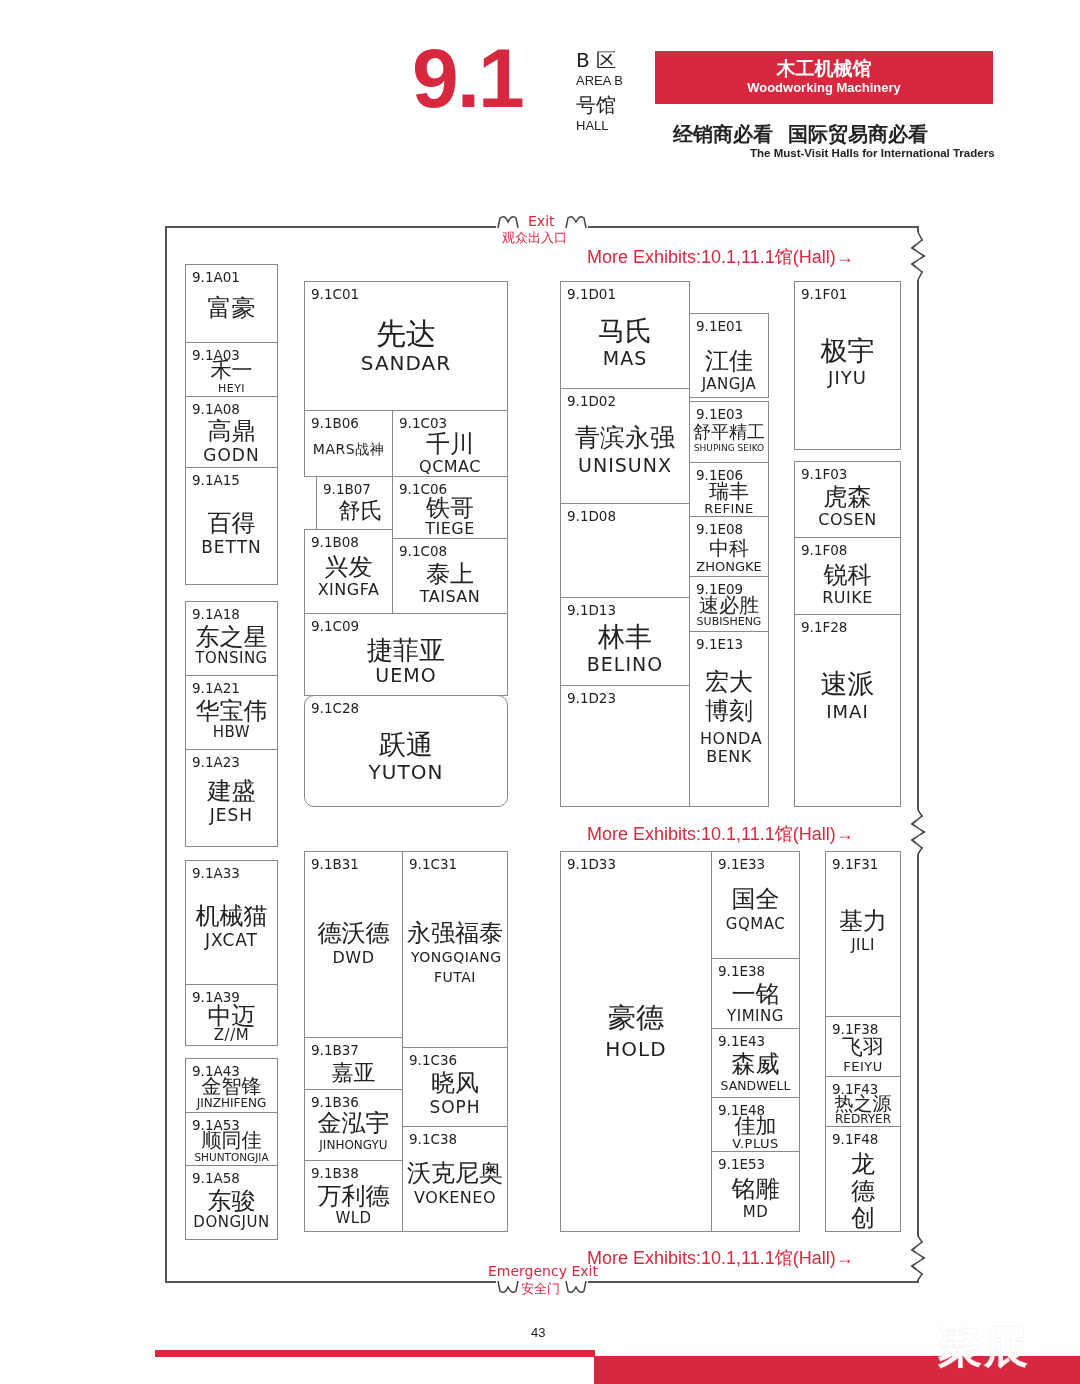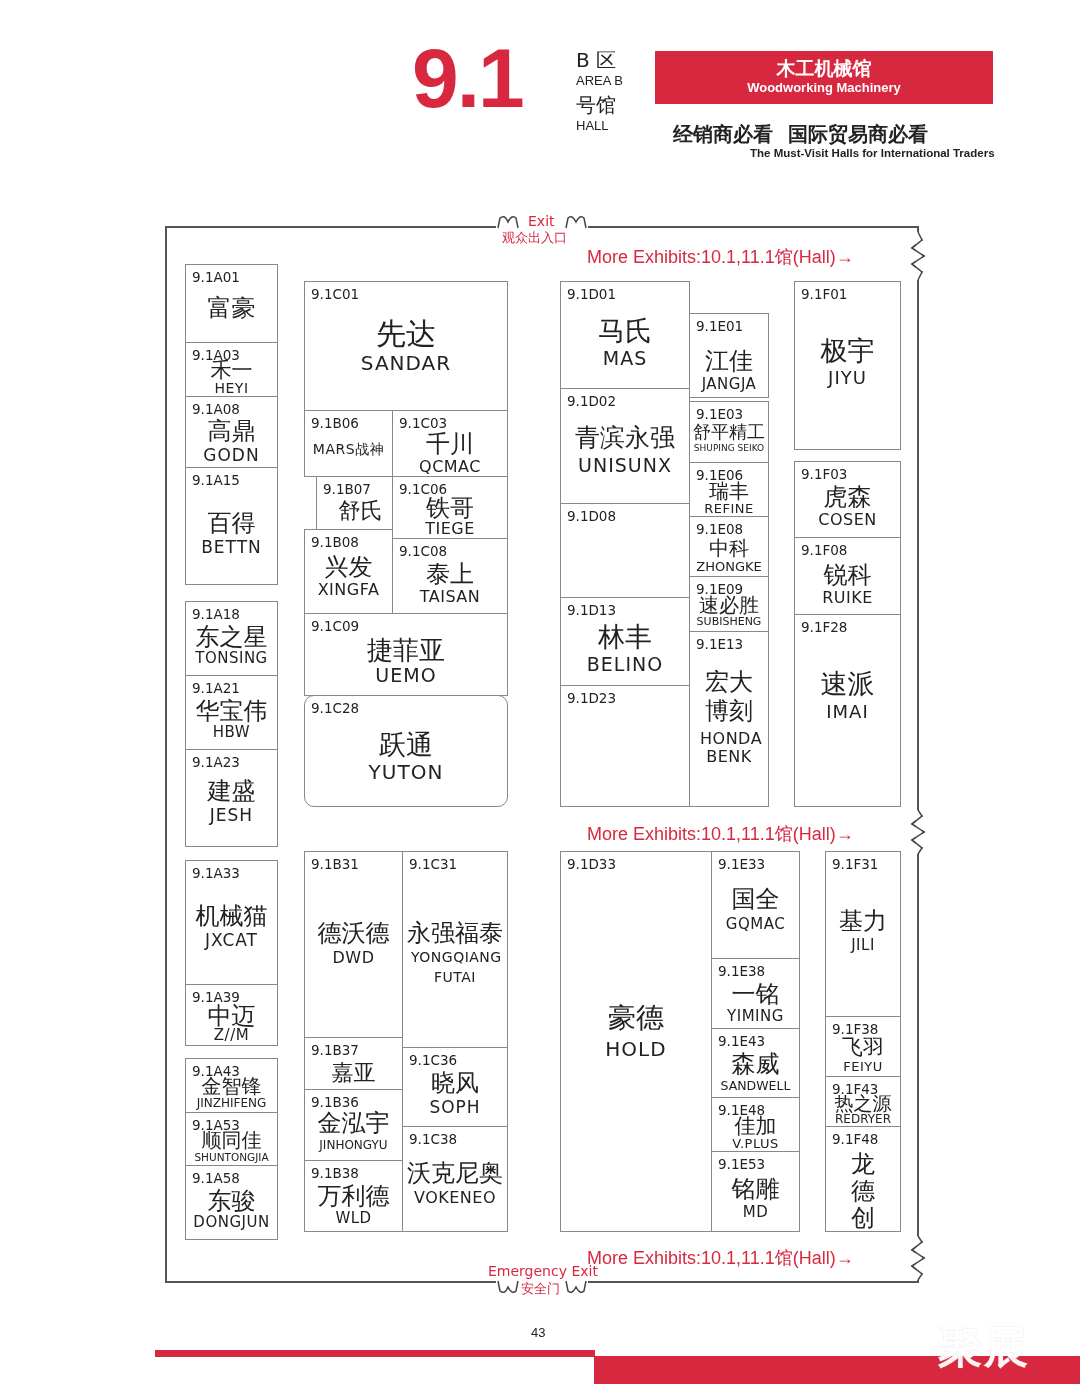--- a/index.html
+++ b/index.html
@@ -32,21 +32,21 @@
   .emerg { left:488px; top:1263px; font-size:14px; }
   .emerg-cn { left:521px; top:1280px; font-size:13px; color:#d8283f; position:absolute; }
   .more { font-size:18px; font-family:"Liberation Sans", sans-serif; }
 
   
   .booth { position:absolute; border:1.5px solid #888; box-sizing:border-box; background:#fff; overflow:hidden; }
   .booth .id { position:absolute; left:6px; top:4px; font-size:13.5px; color:#222; }
   .booth .body { position:absolute; left:0; right:0; text-align:center; }
   .booth .cn { font-size:24px; line-height:27px; color:#222; }
   .booth .en { font-size:17px; line-height:20px; color:#222; letter-spacing:1px; }
-  .booth .en.sm { font-size:14px; line-height:15px; letter-spacing:0.5px; }
+  .booth .en.sm { font-size:11px; line-height:15px; letter-spacing:0.5px; }
   .booth .en.xs { font-size:10.5px; line-height:12px; letter-spacing:0; }
   .booth .cn.sm { font-size:18px; line-height:20px; }
 
   
   .page-num { position:absolute; left:531px; top:1325px; font-size:13px; color:#222; font-family:"Liberation Sans", sans-serif; }
   .bar-thin { position:absolute; left:155px; top:1350px; width:440px; height:7px; background:#d8283f; }
   .bar-thick { position:absolute; left:594px; top:1356px; width:486px; height:28px; background:#d8283f; }
   .wm { position:absolute; left:938px; top:1318px; font-size:44px; font-weight:bold; color:#fff;
         letter-spacing:2px; opacity:0.95; text-shadow:0 0 1px #ccc; }
 </style>

